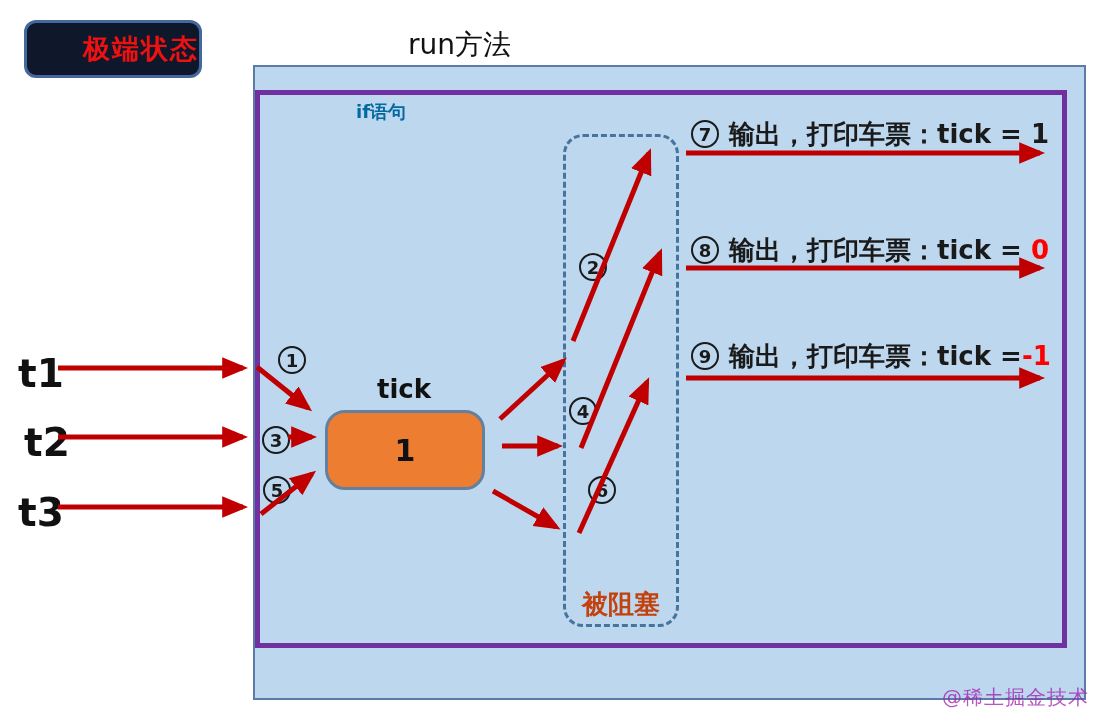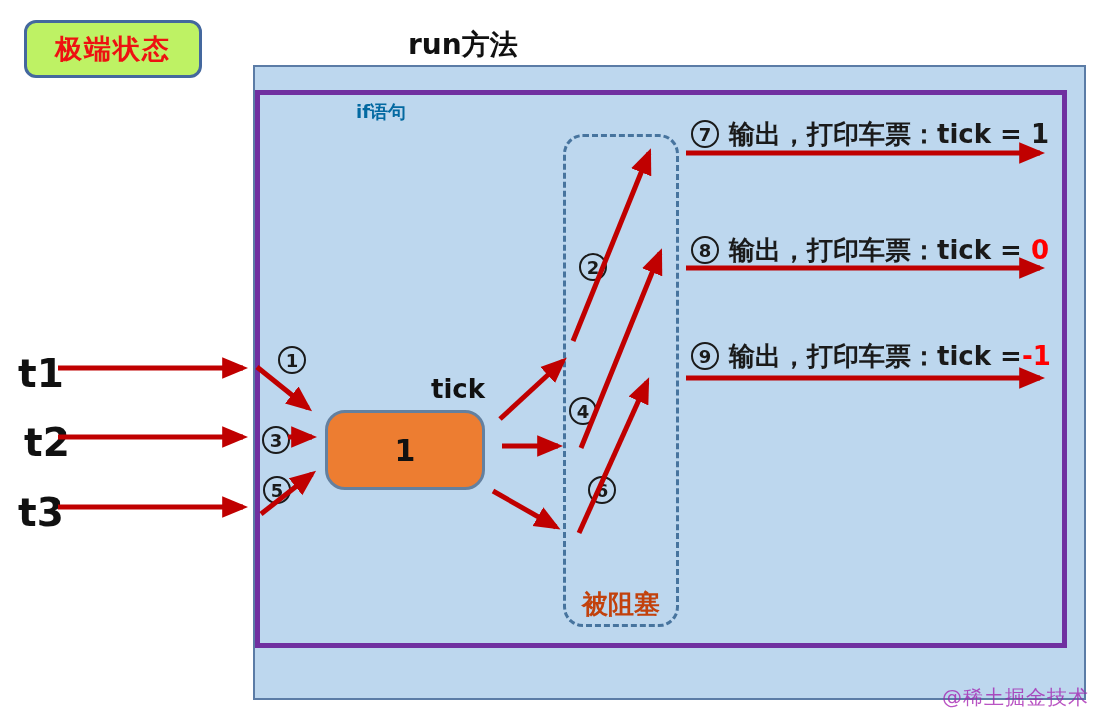--- a/index.html
+++ b/index.html
@@ -4,39 +4,39 @@
 <style>
   html,body{margin:0;padding:0;}
   body{
     width:1093px;height:711px;position:relative;background:#ffffff;overflow:hidden;
     font-family:"DejaVu Sans","Liberation Sans",sans-serif;
   }
   .abs{position:absolute;}
   
   .badge{
     left:24px;top:20px;width:172px;height:52px;
-    background:#bef264;border:3px solid #44689e;border-radius:12px;
-    display:flex;align-items:center;justify-content:center;
+    background:#0f172a;border:3px solid #44689e;border-radius:12px;
+    display:flex;align-items:center;justify-content:flex-end;
     color:#ee1111;font-size:27px;font-weight:bold;letter-spacing:2px;
   }
   
-  .run-title{left:408px;top:26px;font-size:28px;font-weight:bold;color:#111;}
+  .run-title{left:408px;top:26px;font-size:28px;font-weight:normal;color:#111;}
   
   .outer-rect{
     left:253px;top:65px;width:833px;height:635px;
     background:#bdd7ee;border:2px solid #5b7ca6;box-sizing:border-box;
   }
   
   .purple-box{
     left:255px;top:90px;width:812px;height:558px;
     border:5px solid #7030a0;box-sizing:border-box;
   }
   .if-label{left:356px;top:100px;font-size:18px;font-weight:bold;color:#0369a1;}
   
-  .tick-label{left:323px;top:374px;width:162px;text-align:right;font-size:26px;font-weight:bold;color:#111;}
+  .tick-label{left:323px;top:374px;width:162px;text-align:center;font-size:26px;font-weight:bold;color:#111;}
   .tick-box{
     left:325px;top:410px;width:160px;height:80px;
     background:#ed7d31;border:3px solid #64809f;border-radius:20px;box-sizing:border-box;
     display:flex;align-items:center;justify-content:center;
     font-size:30px;font-weight:bold;color:#111;
   }
   
   .dashed-box{
     left:563px;top:134px;width:116px;height:493px;
     border:3px dashed #47749e;border-radius:20px;box-sizing:border-box;

